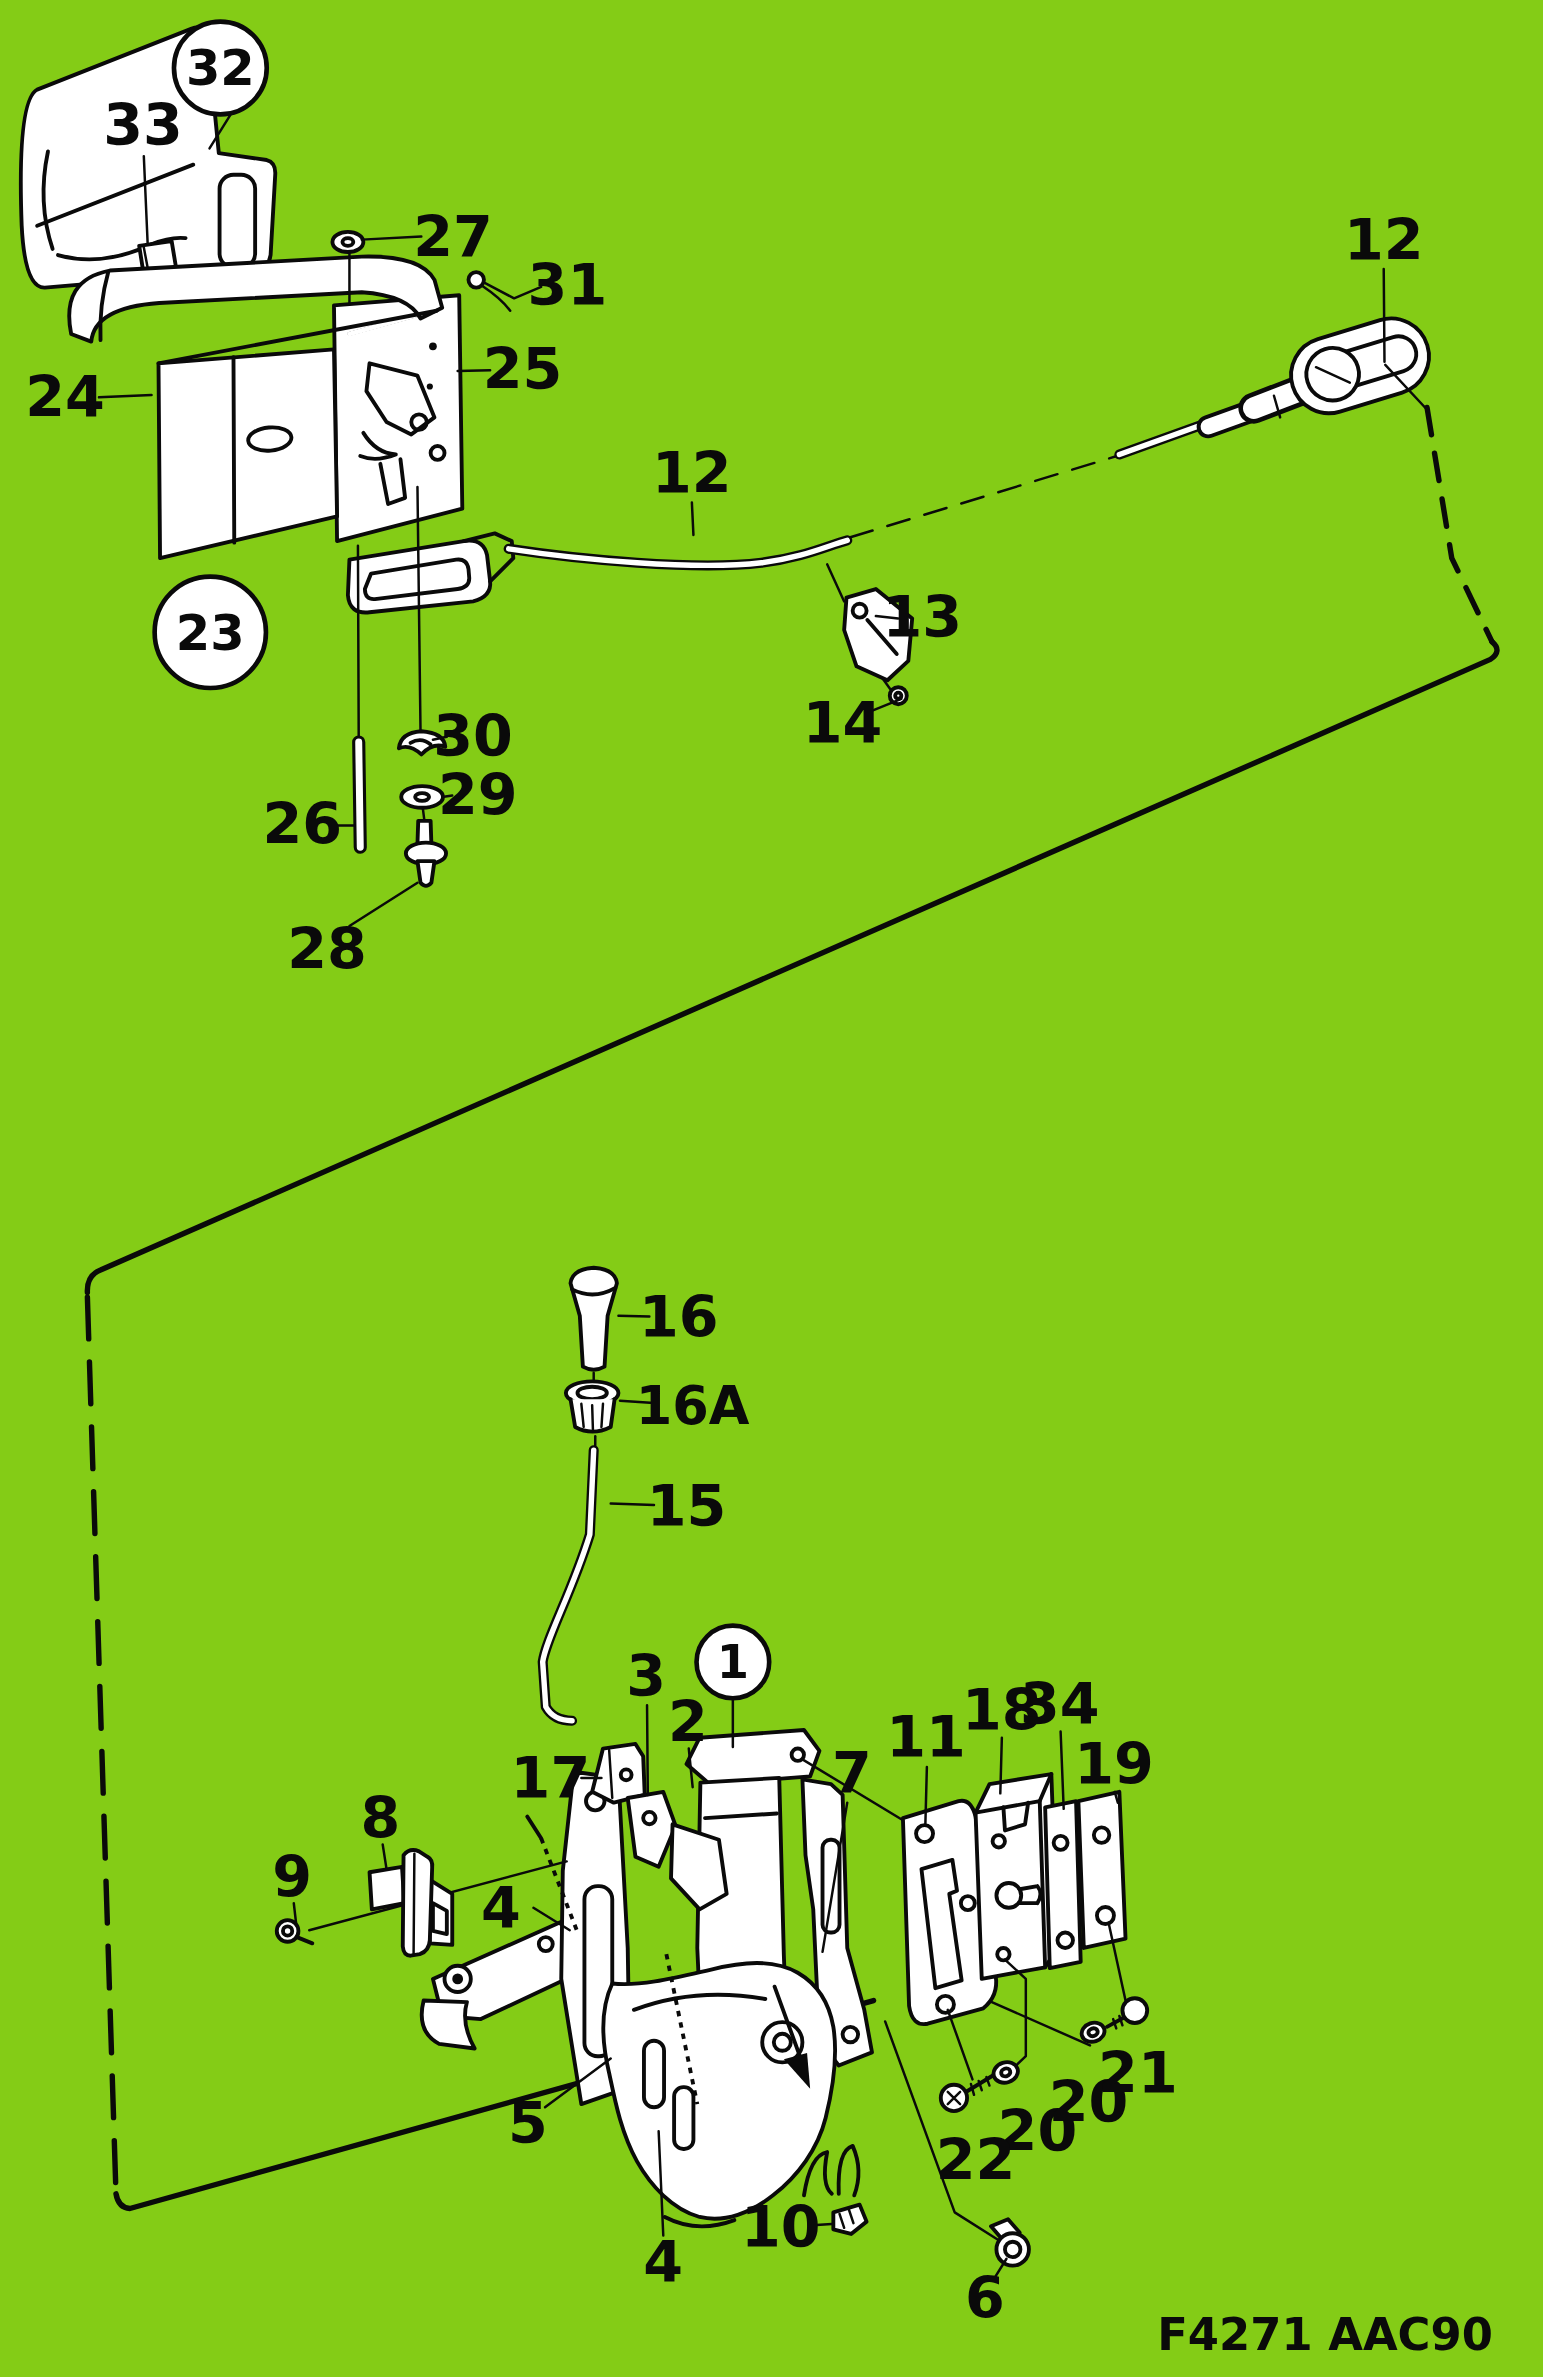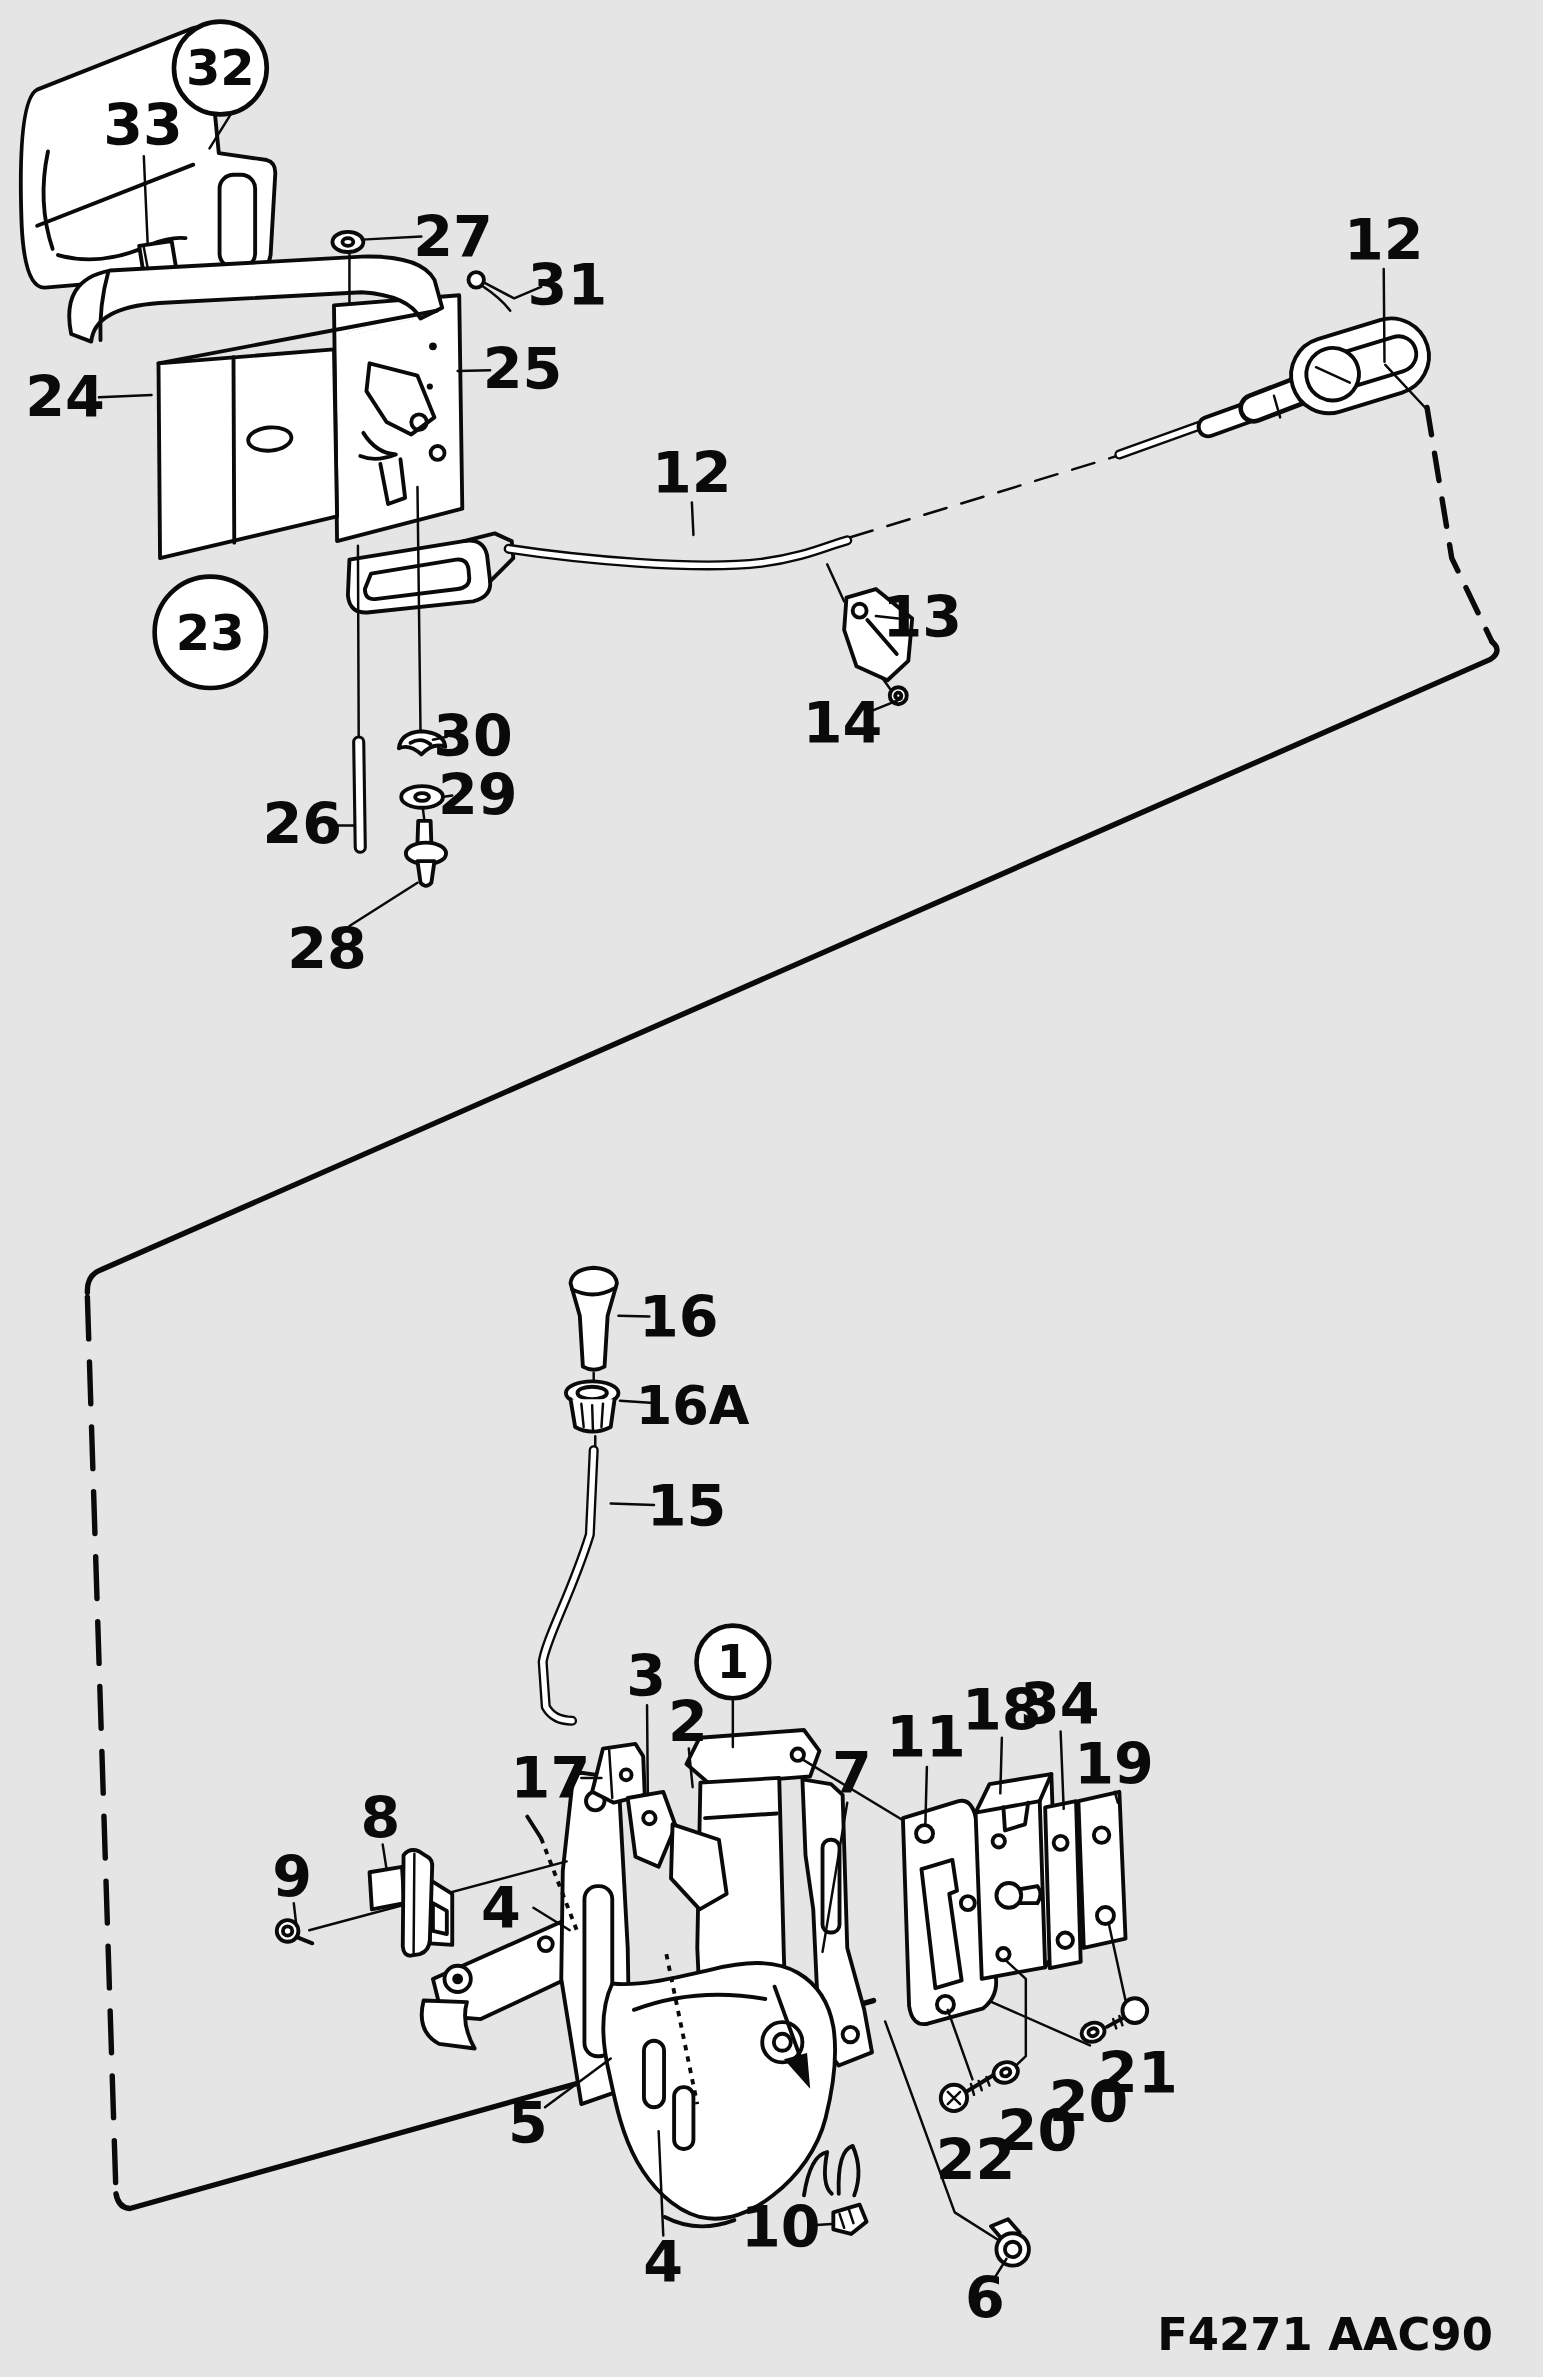--- a/index.html
+++ b/index.html
@@ -1,16 +1,16 @@
 <!DOCTYPE html>
 <html style="font-size:12.4px"><head>
 <meta charset="utf-8">
 <style>
   html,body{margin:0;padding:0;background:#ffffff;}
-  .page{position:relative;width:1543px;height:2377px;background:#e5e5e5;margin:0 auto;overflow:hidden;}
+  .page{position:relative;width:1543px;height:2377px;background:#84cc16;margin:0 auto;overflow:hidden;}
   svg{display:block;}
   .ln{fill:none;stroke:#0a0a0a;stroke-width:5;stroke-linecap:round;stroke-linejoin:round;}
   .thick{stroke-width:7;}
   .thin{stroke-width:3.2;}
   .fillw{fill:#ffffff;}
   .dashL{stroke-dasharray:54 30;}
   .dashR{stroke-dasharray:36 24;}
   .dashM{stroke-dasharray:30 20;}
   .coil{stroke-dasharray:7 8;stroke-linecap:butt;}
   .tubeO{fill:none;stroke:#0a0a0a;stroke-width:13;stroke-linecap:round;stroke-linejoin:round;}

